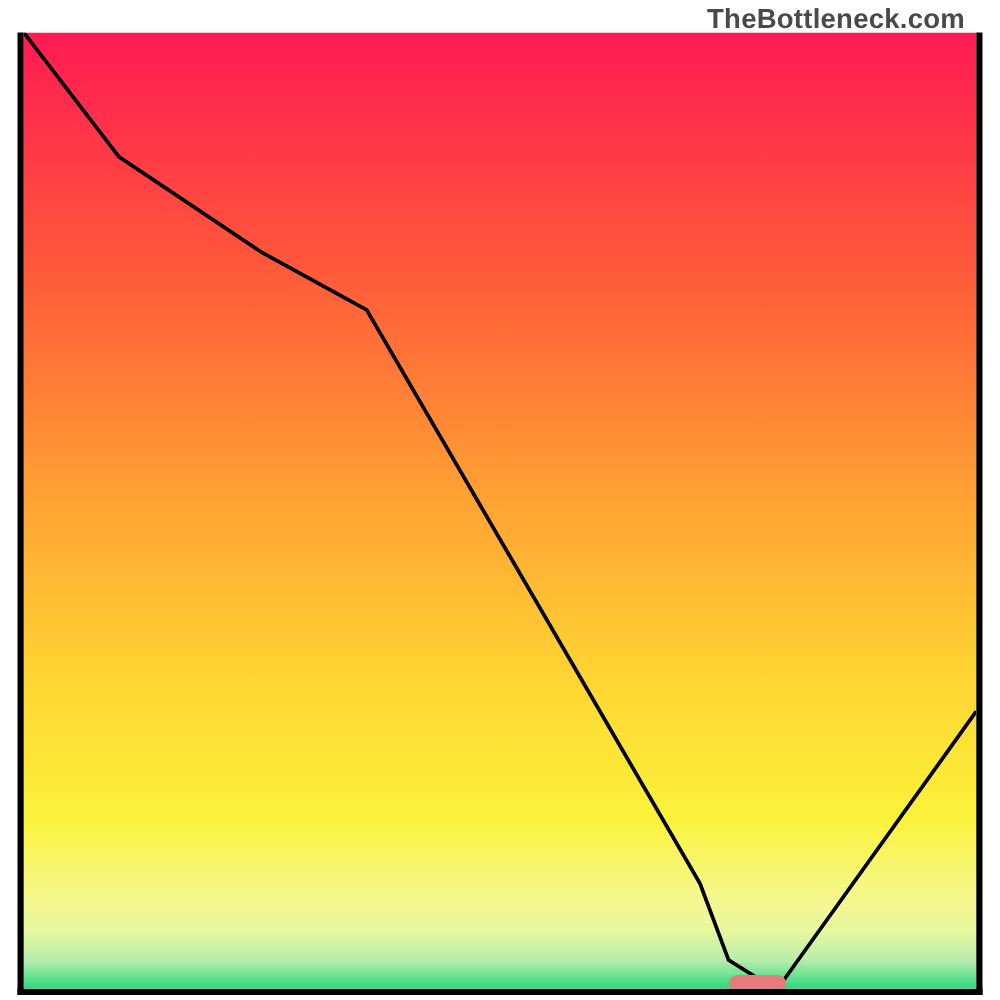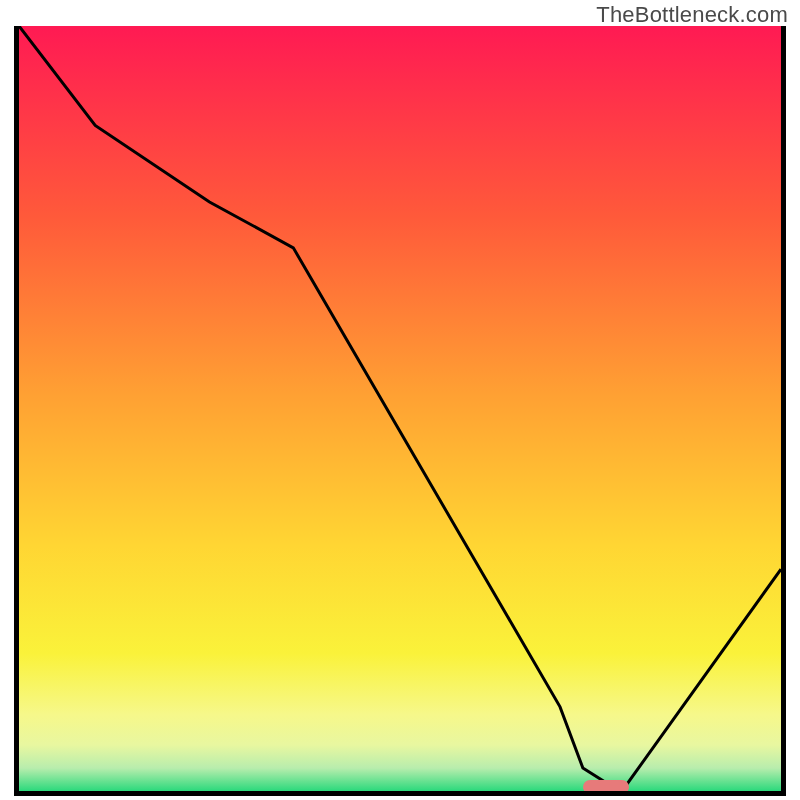--- a/index.html
+++ b/index.html
@@ -6,23 +6,23 @@
     margin: 0;
     padding: 0;
     width: 800px;
     height: 800px;
     background: #ffffff;
     font-family: Arial, Helvetica, sans-serif;
   }
   .watermark {
     position: absolute;
     top: 2px;
-    right: 12px;
+    right: 28px;
     font-size: 22px;
-    font-weight: 400;
+    font-weight: 700;
     color: #4a4a4a;
     letter-spacing: 0.2px;
     z-index: 20;
   }
   .frame {
     position: absolute;
     left: 14px;
     top: 26px;
     width: 772px;
     height: 770px;

